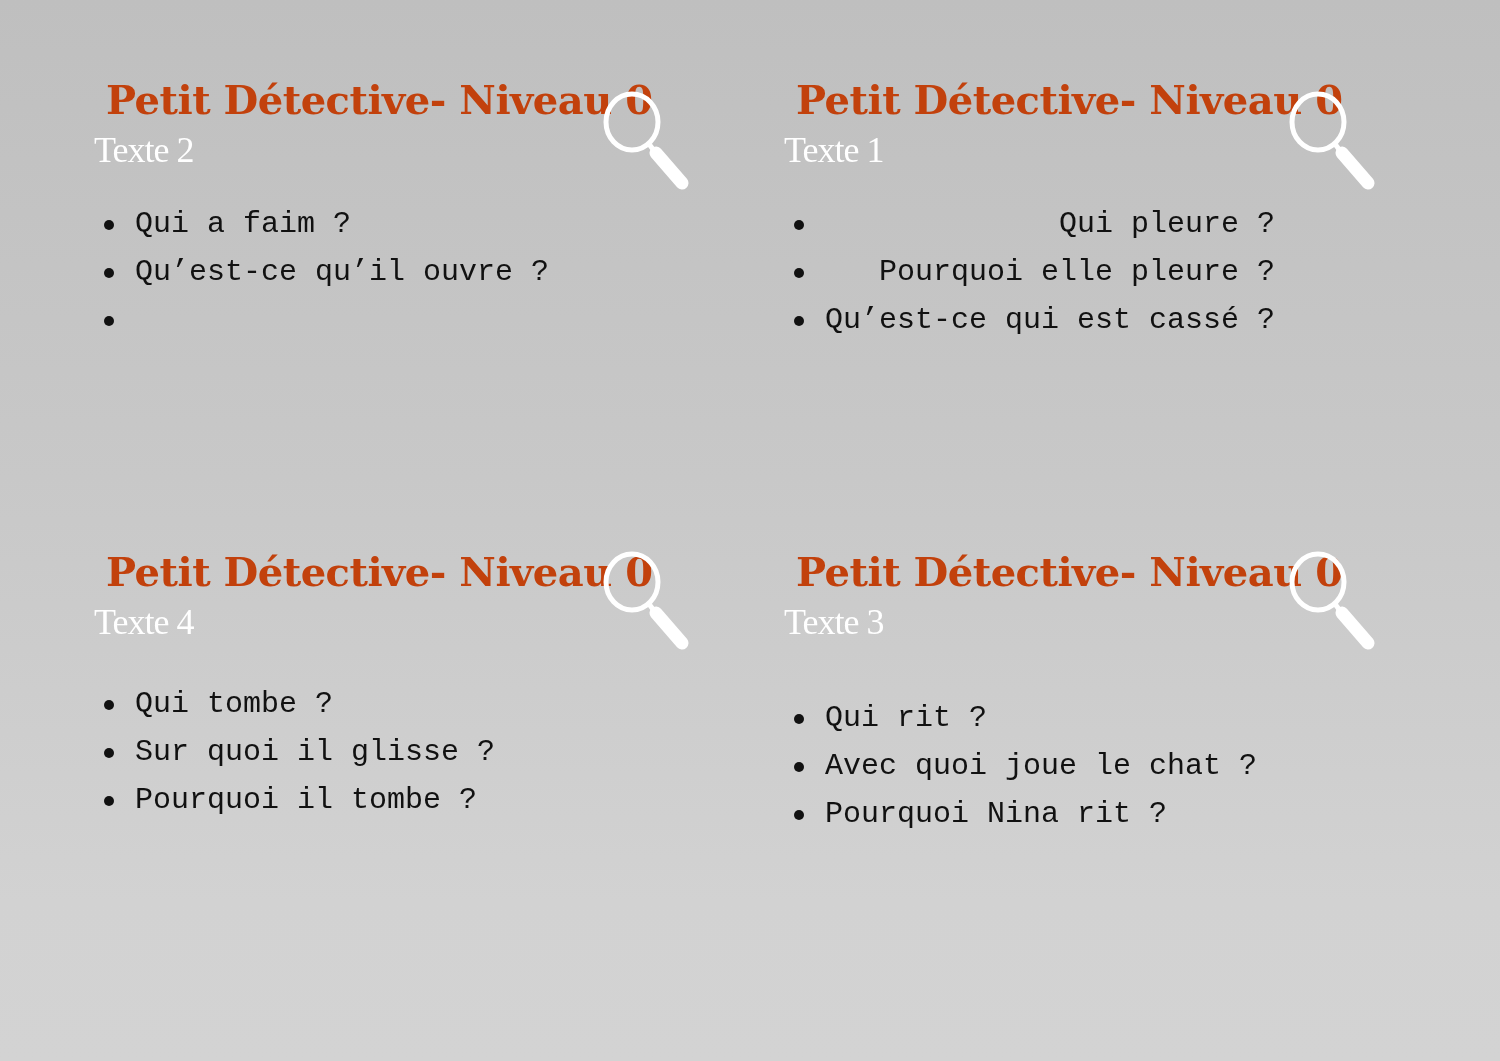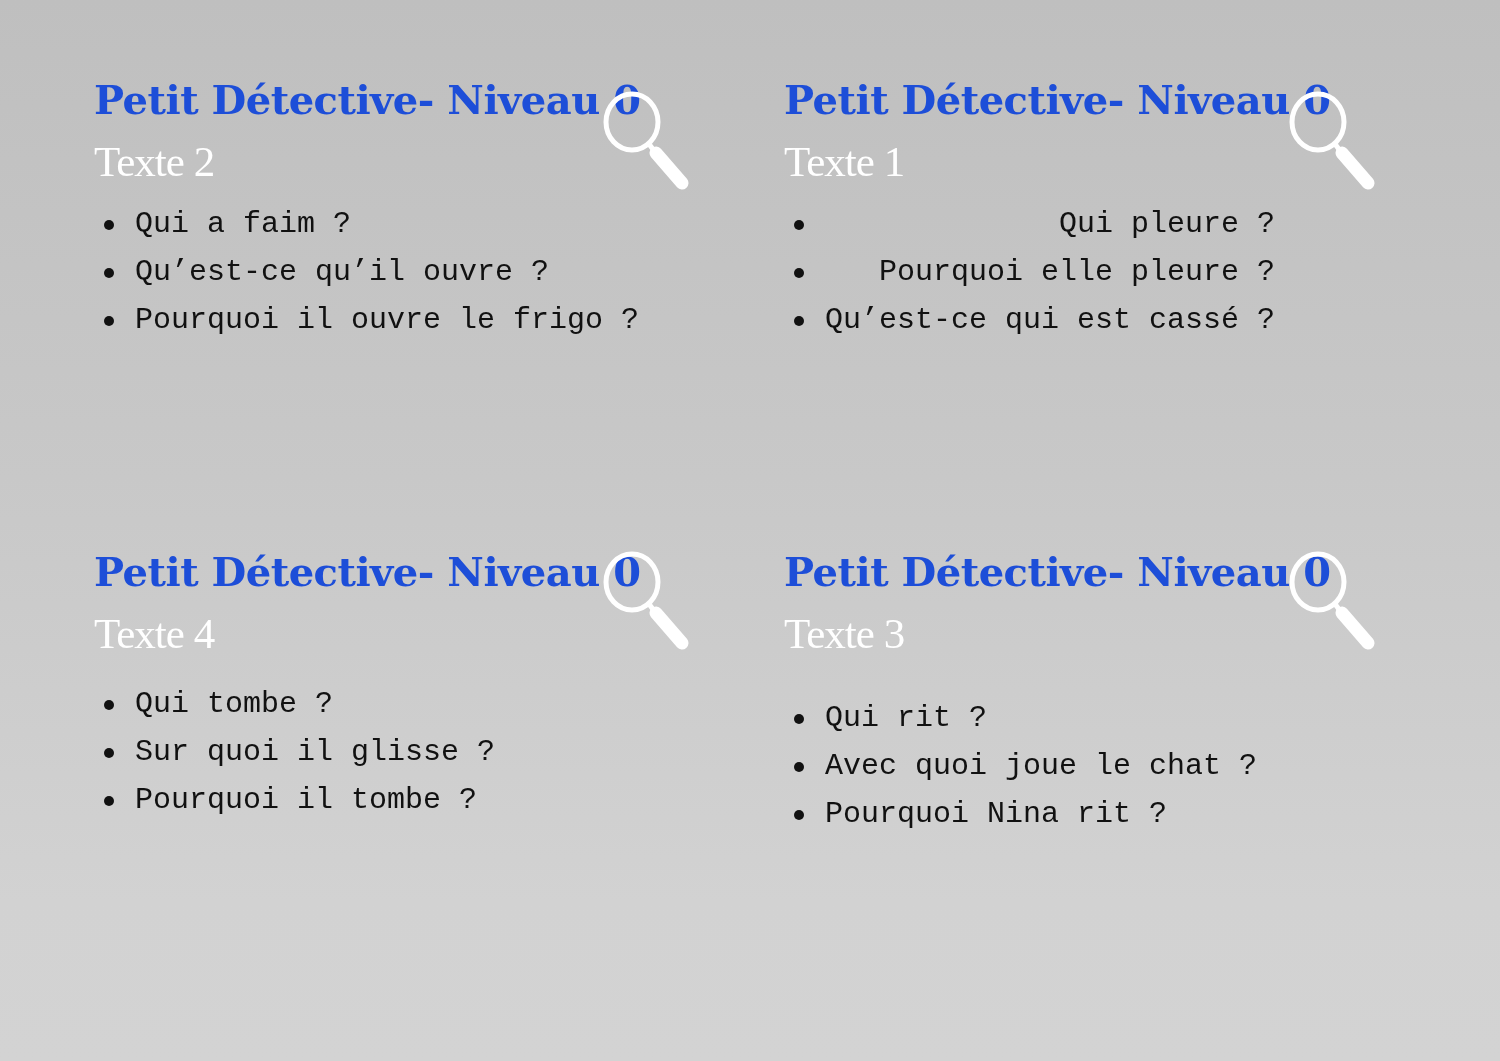--- a/index.html
+++ b/index.html
@@ -2,27 +2,27 @@
 <html><head>
   <meta charset="utf-8">
   <style>
     html, body { margin: 0; padding: 0; }
     body {
       width: 1500px; height: 1061px; position: relative; overflow: hidden;
       background: linear-gradient(to bottom, #bfbfbf 0%, #c8c8c8 45%, #d2d2d2 85%, #d3d3d3 100%);
     }
     .card { position: absolute; width: 640px; }
     .title {
-      font-family: "DejaVu Serif", serif; font-weight: bold; color: #1d4ed8;
+      font-family: "DejaVu Serif", serif; font-weight: bold; color: #c2410c;
       font-size: 40px; line-height: 48px; letter-spacing: -0.5px; white-space: nowrap;
-      position: absolute; left: 0; top: 0;
+      position: absolute; left: 12px; top: 0;
     }
     .subtitle {
       font-family: "Liberation Serif", serif; color: #ffffff; font-weight: normal;
-      font-size: 43px; line-height: 44px; position: absolute; left: 0; top: 64px;
+      font-size: 36px; line-height: 44px; position: absolute; left: 0; top: 52px;
       letter-spacing: -1px;
     }
     .mag { position: absolute; left: 508px; top: 14px; width: 90px; height: 100px; }
     ul.qlist {
       list-style: none; margin: 0; padding: 0; position: absolute; left: 10px;
     }
     ul.qlist li {
       font-family: Liberation Mono, monospace; color: #111111; font-size: 30px;
       line-height: 48px; position: relative; padding-left: 31px; white-space: nowrap;
     }
@@ -38,21 +38,21 @@
   <div class="title">Petit Détective- Niveau 0</div>
   <div class="subtitle">Texte 2</div>
   <svg class="mag" viewBox="0 0 90 100">
     <ellipse cx="30" cy="32" rx="26" ry="28" fill="none" stroke="#ffffff" stroke-width="5"></ellipse>
     <line x1="47" y1="54" x2="53" y2="62" stroke="#ffffff" stroke-width="5" stroke-linecap="round"></line>
     <line x1="54" y1="63" x2="80" y2="93" stroke="#ffffff" stroke-width="13" stroke-linecap="round"></line>
   </svg>
   <ul class="qlist" style="top:124px;">
     <li><span class="bullet"></span><span>Qui a faim ?</span></li>
     <li><span class="bullet"></span><span>Qu’est-ce qu’il ouvre ?</span></li>
-    <li><span class="bullet"></span><span>Pourquoi il ouvre le frigo ?</span></li>
+    <li><span class="bullet"></span></li>
   </ul>
 </div>
 
 <div class="card" style="left:784px; top:76px;">
   <div class="title">Petit Détective- Niveau 0</div>
   <div class="subtitle">Texte 1</div>
   <svg class="mag" viewBox="0 0 90 100" style="left:504px;">
     <ellipse cx="30" cy="32" rx="26" ry="28" fill="none" stroke="#ffffff" stroke-width="5"></ellipse>
     <line x1="47" y1="54" x2="53" y2="62" stroke="#ffffff" stroke-width="5" stroke-linecap="round"></line>
     <line x1="54" y1="63" x2="80" y2="93" stroke="#ffffff" stroke-width="13" stroke-linecap="round"></line>

